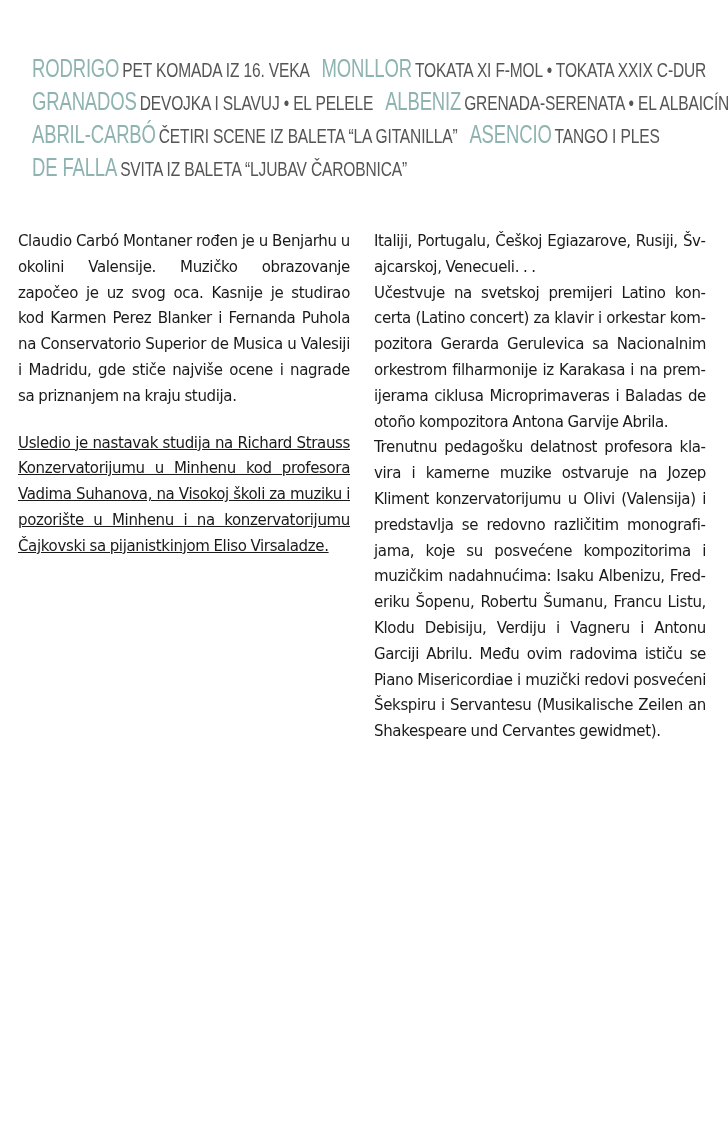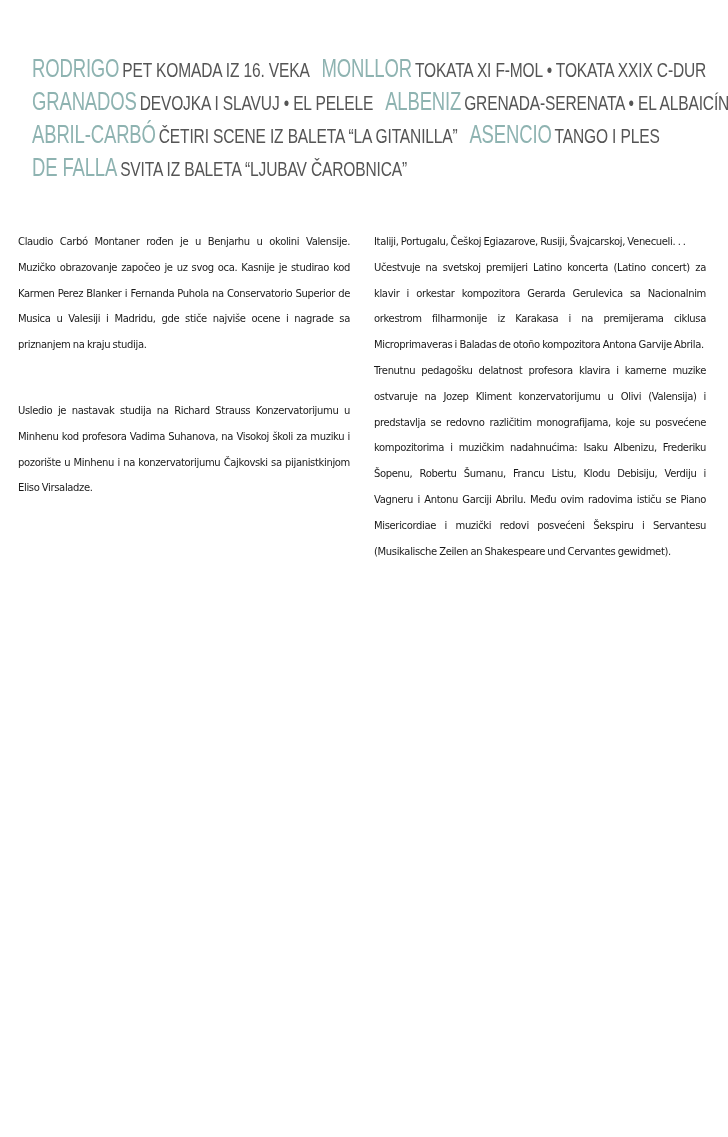--- a/index.html
+++ b/index.html
@@ -50,30 +50,31 @@
       width: 688px;
       display: flex;
       justify-content: space-between;
     }
     .col {
       width: 332px;
     }
     .para {
       margin: 0;
       font-family: "DejaVu Sans", sans-serif;
-      font-size: 10px;
+      font-size: 15px;
       line-height: 25.8px;
       color: #1a1a1a;
       text-align: justify;
       hyphens: manual;
       letter-spacing: -0.35px;
       word-spacing: -0.5px;
     }
     .para.spaced {
-      margin-top: 40px;
+      margin-top: 21px;
+      text-decoration: underline;
     }
     .page-number {
       position: absolute;
       right: 0;
       top: 1098px;
       font-family: "Liberation Sans", sans-serif;
       font-size: 15px;
       color: #555555;
       margin-top: 40px;
     }

